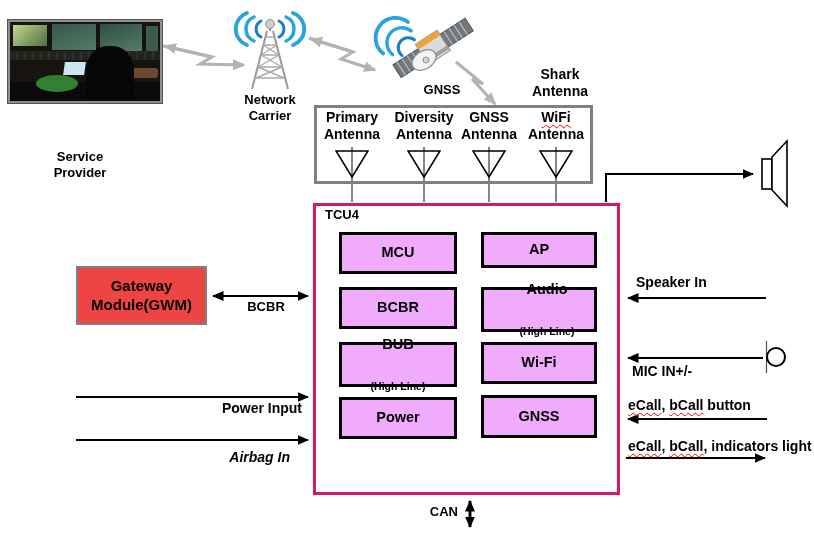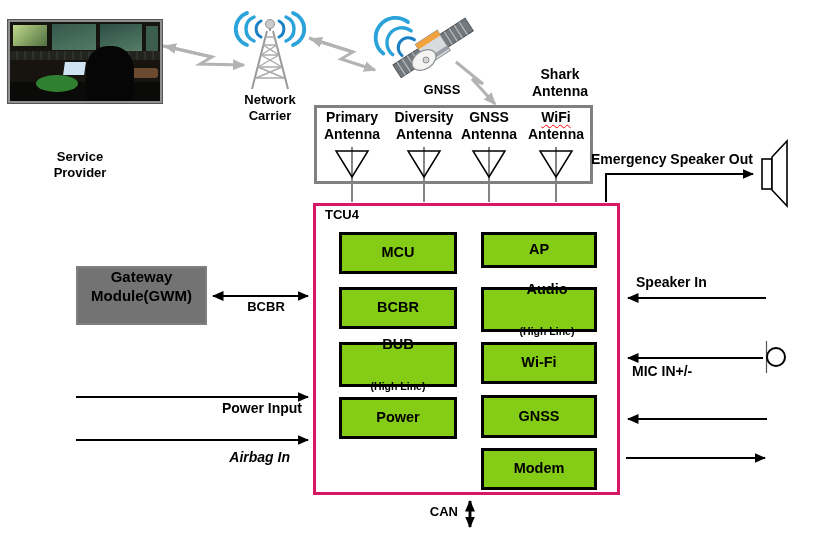--- a/index.html
+++ b/index.html
@@ -9,27 +9,27 @@
 
   .cap{position:absolute;font-weight:bold;font-size:14px;line-height:1.22;text-align:center;white-space:nowrap;}
   .cap.lft{text-align:left;}
   .cap.rgt{text-align:right;}
   .cap.big{font-size:13px;}
 
   .panel{position:absolute;border:3px solid #808080;background:transparent;box-sizing:border-box;}
   .tcu-box{position:absolute;border:3px solid #d81866;background:transparent;box-sizing:border-box;}
   .tcu-title{position:absolute;font-weight:bold;font-size:13px;}
 
-  .module{position:absolute;background:#84cc16;border:3px solid #000;box-sizing:border-box;
+  .module{position:absolute;background:#f0abfc;border:3px solid #000;box-sizing:border-box;
           display:flex;flex-direction:column;align-items:center;justify-content:center;
           font-weight:bold;font-size:14.5px;line-height:1.05;}
   .module .sub{font-size:10.5px;font-weight:bold;margin-top:28px;}
 
-  .gwm{position:absolute;background:#737373;border:2px solid #808080;box-sizing:border-box;
-       display:flex;flex-direction:column;align-items:center;
+  .gwm{position:absolute;background:#ef4444;border:2px solid #808080;box-sizing:border-box;
+       display:flex;flex-direction:column;align-items:center;justify-content:center;
        font-weight:bold;font-size:15px;line-height:1.25;}
 
   .sic{text-decoration:underline;text-decoration-style:wavy;text-decoration-color:#ff0000;
        text-decoration-thickness:1px;text-underline-offset:2px;}
 
   
   .photo{position:absolute;left:8px;top:20px;width:150px;height:79px;background:#17130e;
          border:2px solid #8f8f8f;box-shadow:0 0 0 1px #555;overflow:hidden;}
   .photo div{position:absolute;}
   .ph-scr1{left:3px;top:3px;width:34px;height:21px;background:linear-gradient(135deg,#c2d98c,#4e7040);}
@@ -226,32 +226,30 @@
   <div class="module" style="left:481px;top:287px;width:116px;height:45px;padding-left:16px;">
     <div>Audio</div>
     <div class="sub">(High Line)</div>
   </div>
   <div class="module" style="left:481px;top:342px;width:116px;height:42px;">
     <div>Wi-Fi</div>
   </div>
   <div class="module" style="left:481px;top:395px;width:116px;height:43px;">
     <div>GNSS</div>
   </div>
-  <div class="module" style="left:481px;top:448px;width:116px;height:42px;">
-    <div>Modem</div>
-  </div>
 
   <div class="gwm" style="left:76px;top:266px;width:131px;height:59px;">
     <div>Gateway</div>
     <div>Module(GWM)</div>
   </div>
 
   <div class="cap big" style="left:230px;top:299px;width:72px;">BCBR</div>
   <div class="cap rgt" style="left:198px;top:400px;width:104px;">Power Input</div>
   <div class="cap rgt" style="left:200px;top:449px;width:90px;font-style:italic;">Airbag In</div>
 
-  <div class="cap lft" style="left:591px;top:151px;width:170px;">Emergency Speaker Out</div>
   <div class="cap lft" style="left:636px;top:274px;width:110px;">Speaker In</div>
   <div class="cap lft" style="left:632px;top:363px;width:110px;">MIC IN+/-</div>
+  <div class="cap lft" style="left:628px;top:397px;width:170px;"><span class="sic">eCall</span><span>, </span><span class="sic">bCall</span><span> button</span></div>
+  <div class="cap lft" style="left:628px;top:438px;width:186px;"><span class="sic">eCall</span><span>, </span><span class="sic">bCall</span><span>, indicators light</span></div>
 
   <div class="cap rgt big" style="left:416px;top:504px;width:42px;">CAN</div>
 
 </div>
 
 </body></html>

